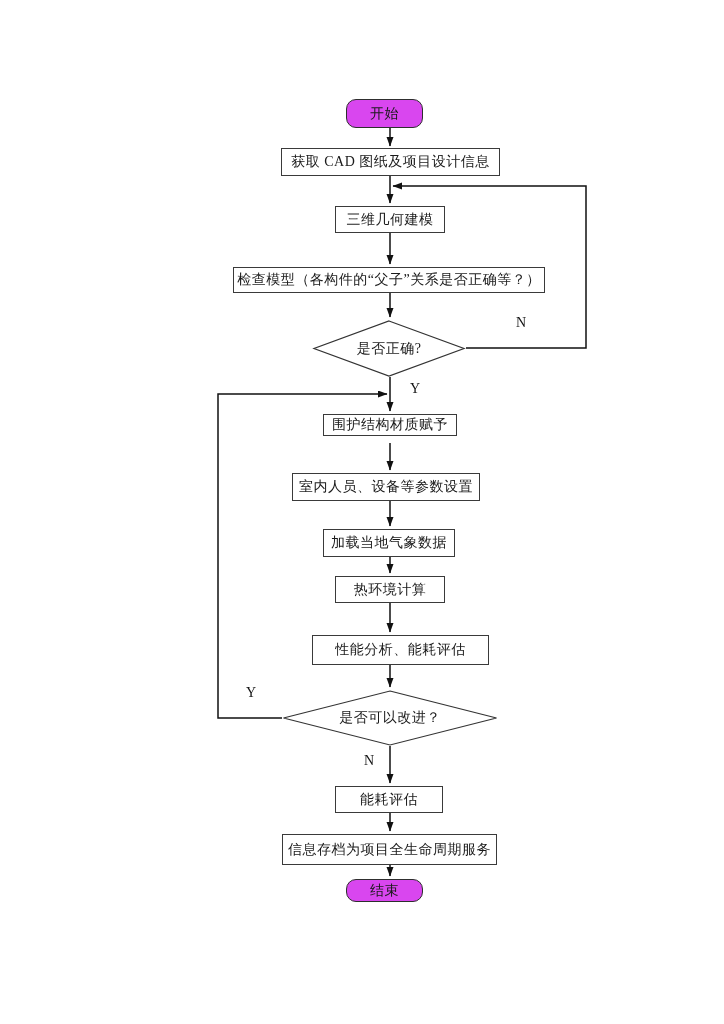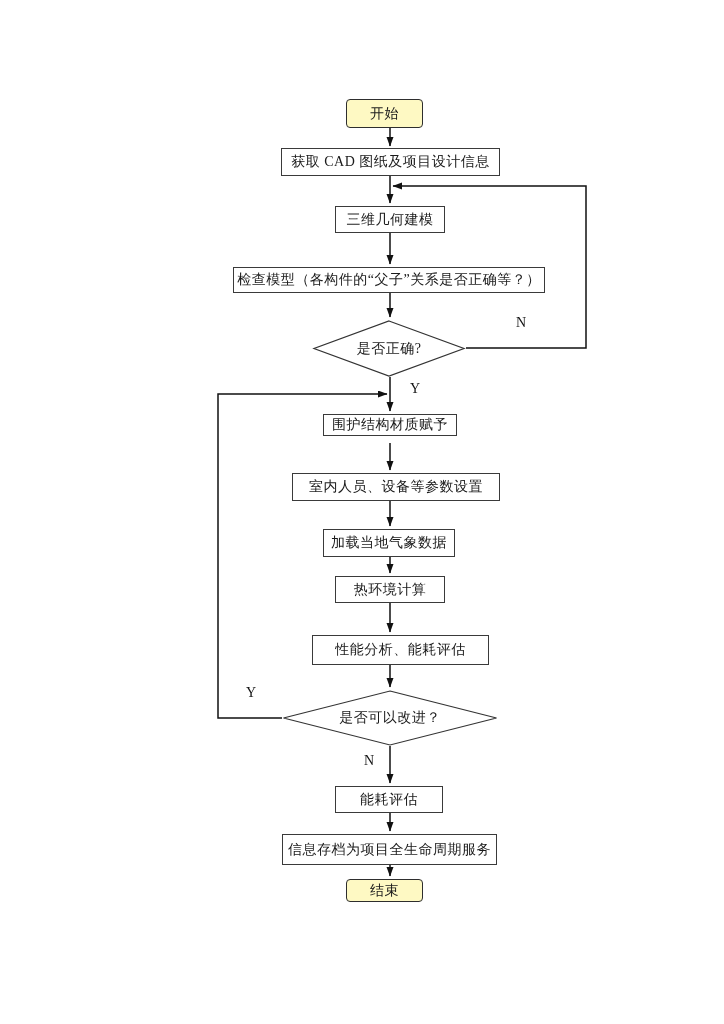--- a/index.html
+++ b/index.html
@@ -24,23 +24,23 @@
     color: #1a1a1a;
     letter-spacing: 0.5px;
     white-space: nowrap;
     box-sizing: border-box;
   }
   .process {
     background: #ffffff;
     border: 1px solid #3a3a3a;
   }
   .terminator {
-    background: #fef9c3;
+    background: #d946ef;
     border: 1.5px solid #2e2e2e;
-    border-radius: 4px;
+    border-radius: 10px;
   }
   .decision { background: transparent; border: none; justify-content: center; }
   .decision .diamond-svg { position: absolute; left: 0; top: 0; }
   .node-label { position: relative; z-index: 2; }
   .edge-label {
     position: absolute;
     transform: translate(-50%, -50%);
     font-size: 14px;
     color: #111111;
   }
@@ -95,21 +95,21 @@
     <svg class="diamond-svg" width="154" height="57">
       <polygon points="77,1 152,28.5 77,56 2,28.5" fill="#ffffff" stroke="#333333" stroke-width="1.2"></polygon>
     </svg>
     <span class="node-label">是否正确?</span>
   </div>
 
   <div class="node process" style="left:323px;top:414px;width:134px;height:22px">
     <span class="node-label">围护结构材质赋予</span>
   </div>
 
-  <div class="node process" style="left:292px;top:473px;width:208px;height:28px">
+  <div class="node process" style="left:292px;top:473px;width:188px;height:28px">
     <span class="node-label">室内人员、设备等参数设置</span>
   </div>
 
   <div class="node process" style="left:323px;top:529px;width:132px;height:28px">
     <span class="node-label">加载当地气象数据</span>
   </div>
 
   <div class="node process" style="left:335px;top:576px;width:110px;height:27px">
     <span class="node-label">热环境计算</span>
   </div>

